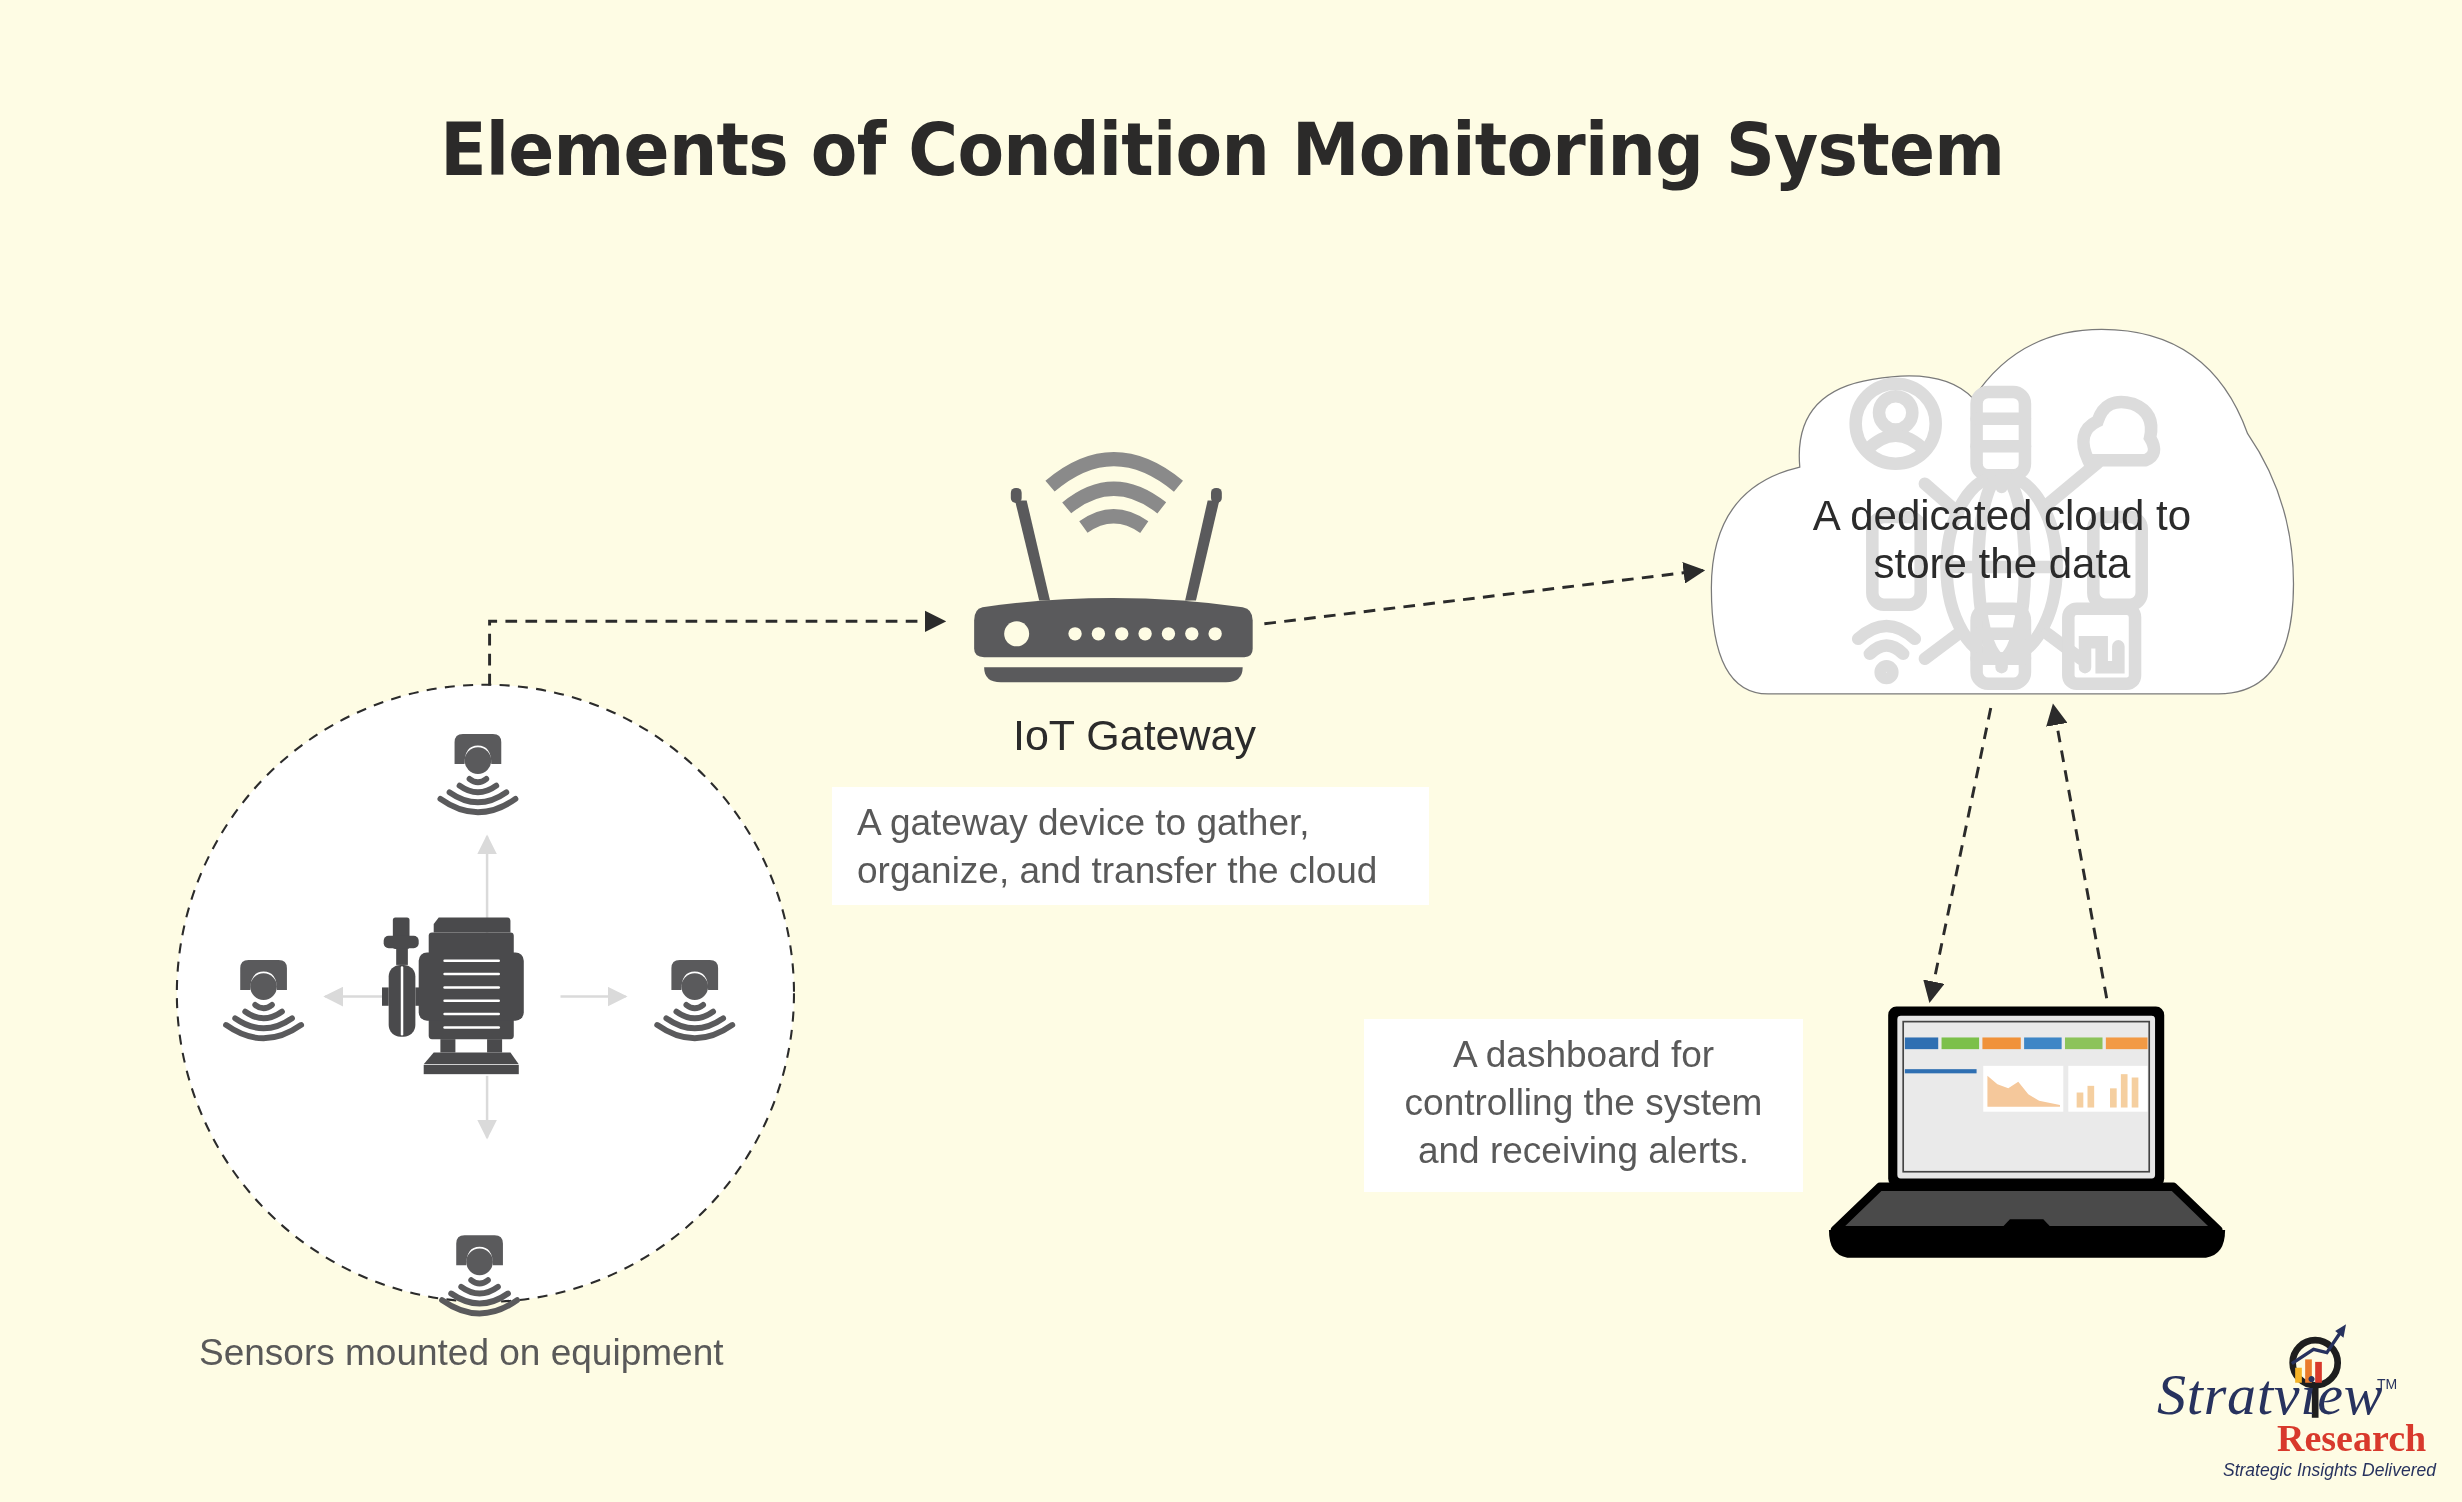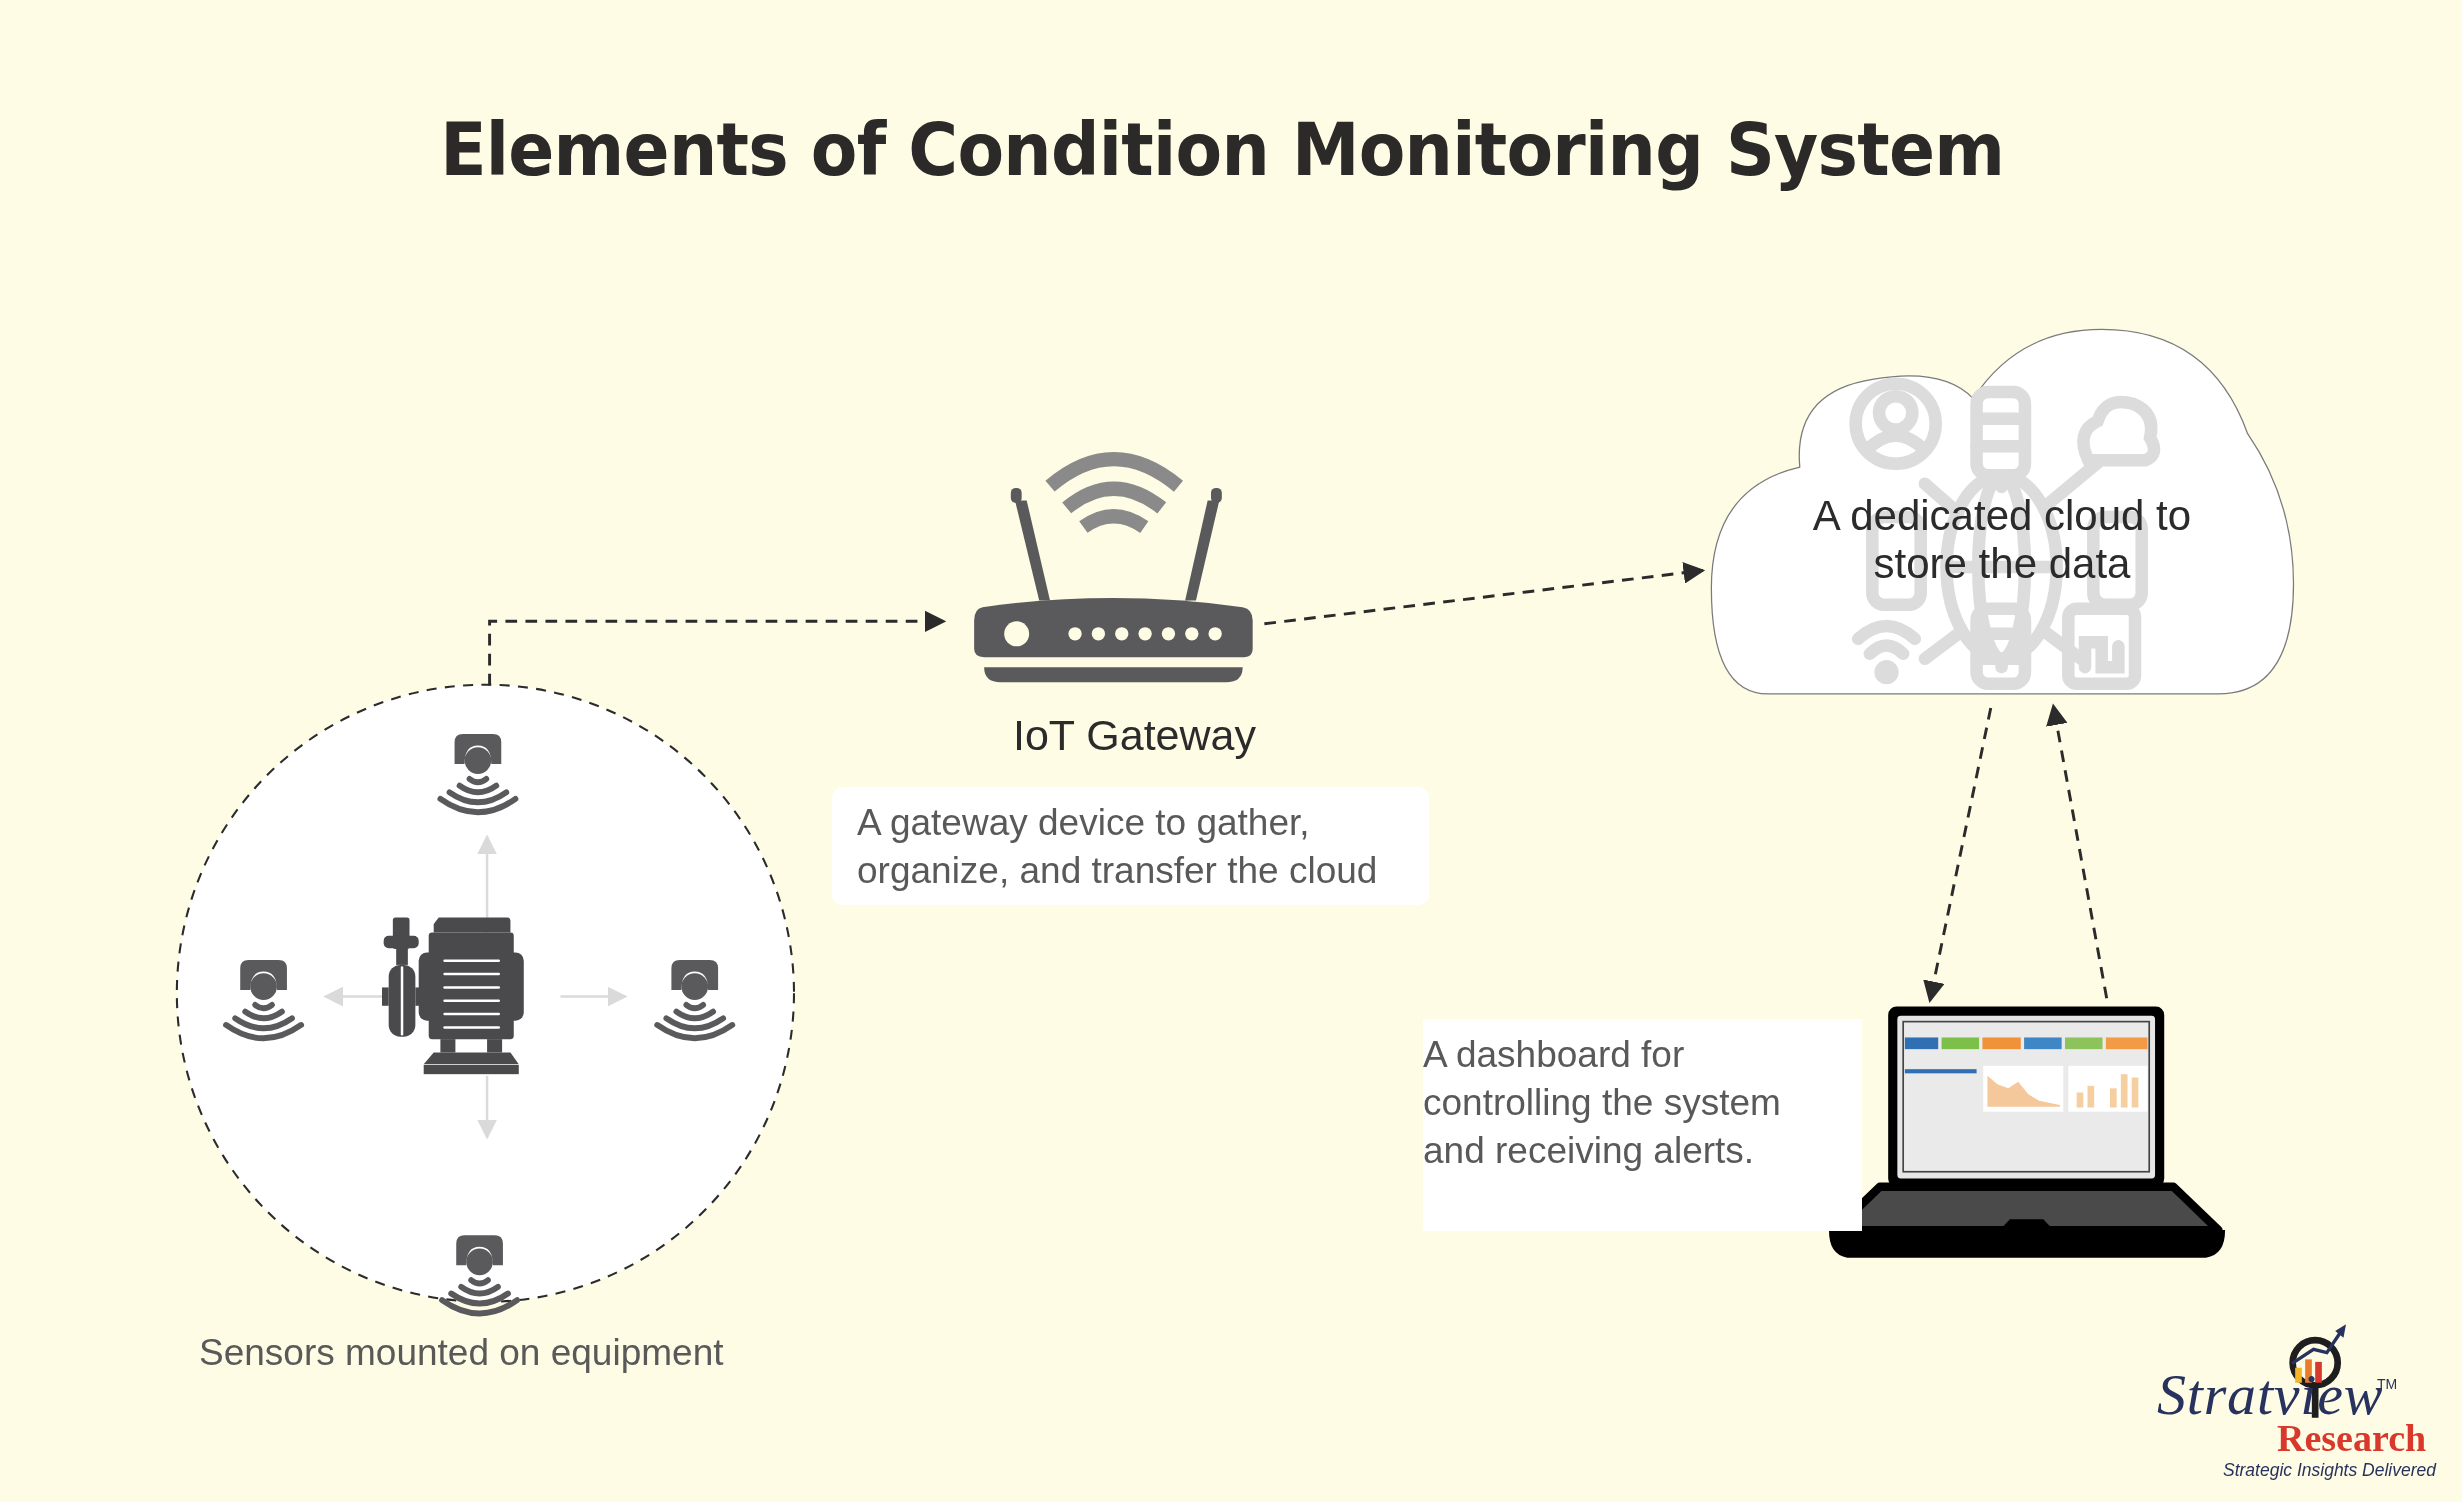--- a/index.html
+++ b/index.html
@@ -6,22 +6,22 @@
   body { width:2462px; height:1502px; background:#fefce4; position:relative; overflow:hidden;
          font-family:"Liberation Sans", sans-serif; }
   .abs { position:absolute; }
   #title { left:0; width:2462px; top:107px; text-align:center; padding-right:16.7px; box-sizing:border-box;
            font-family:"DejaVu Sans", sans-serif; font-weight:bold; font-size:73px; color:#2b2a29;
            letter-spacing:-0.8px; transform:scaleX(0.93); transform-origin:1216px 0; }
   #diagram { left:0; top:0; width:2462px; height:1502px; }
   .label-dark { color:#2b2b2b; }
   #gw-label { left:951px; width:367px; top:711px; text-align:center; font-size:43px; }
   .desc-box { background:#ffffff; color:#595959; font-size:37px; line-height:48px; }
-  #gw-desc { left:832px; top:787px; width:597px; height:118px; box-sizing:border-box; padding:11.7px 0 0 25px;border-radius:10px; }
-  #dash-desc { left:1423px; top:1019px; width:439px; height:212px; box-sizing:border-box; padding:11.7px 0 0 0; }
+  #gw-desc { left:832px; top:787px; width:597px; height:118px; box-sizing:border-box; padding:11.7px 0 0 25px; }
+  #dash-desc { left:1364px; top:1019px; width:439px; height:173px; box-sizing:border-box; padding:11.7px 0 0 0; text-align:center; }
   #cloud-text { left:1760px; width:484px; top:492px; text-align:center; font-size:42px; line-height:48px; color:#2b2b2b; }
   #sensors-label { left:199px; top:1332px; font-size:37px; color:#595959; }
   #logo-name { left:2157px; top:1361px; font-family:"Liberation Serif", serif; font-size:58px; color:#27325e; letter-spacing:0.8px;font-style:italic; }
   #logo-tm { left:2377px; top:1376px; font-size:14px; color:#27325e; }
   #logo-sub { left:2277px; top:1416px; font-family:"Liberation Serif", serif; font-weight:bold; font-size:38px; color:#d8392c;text-align:right; }
   #logo-tag { left:2223px; top:1460px; font-style:italic; font-size:17.5px; color:#27325e; }
 </style>
 </head>
 <body>
 

